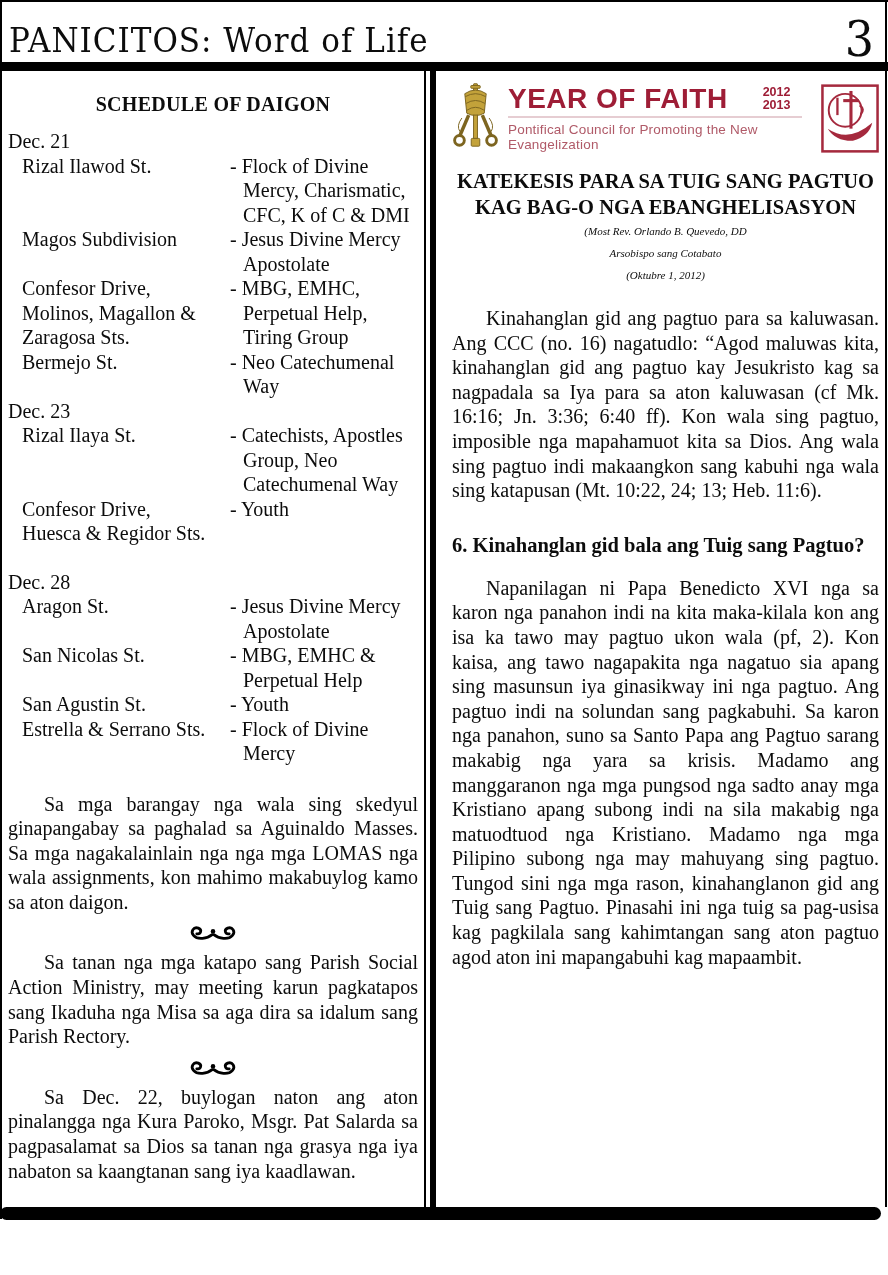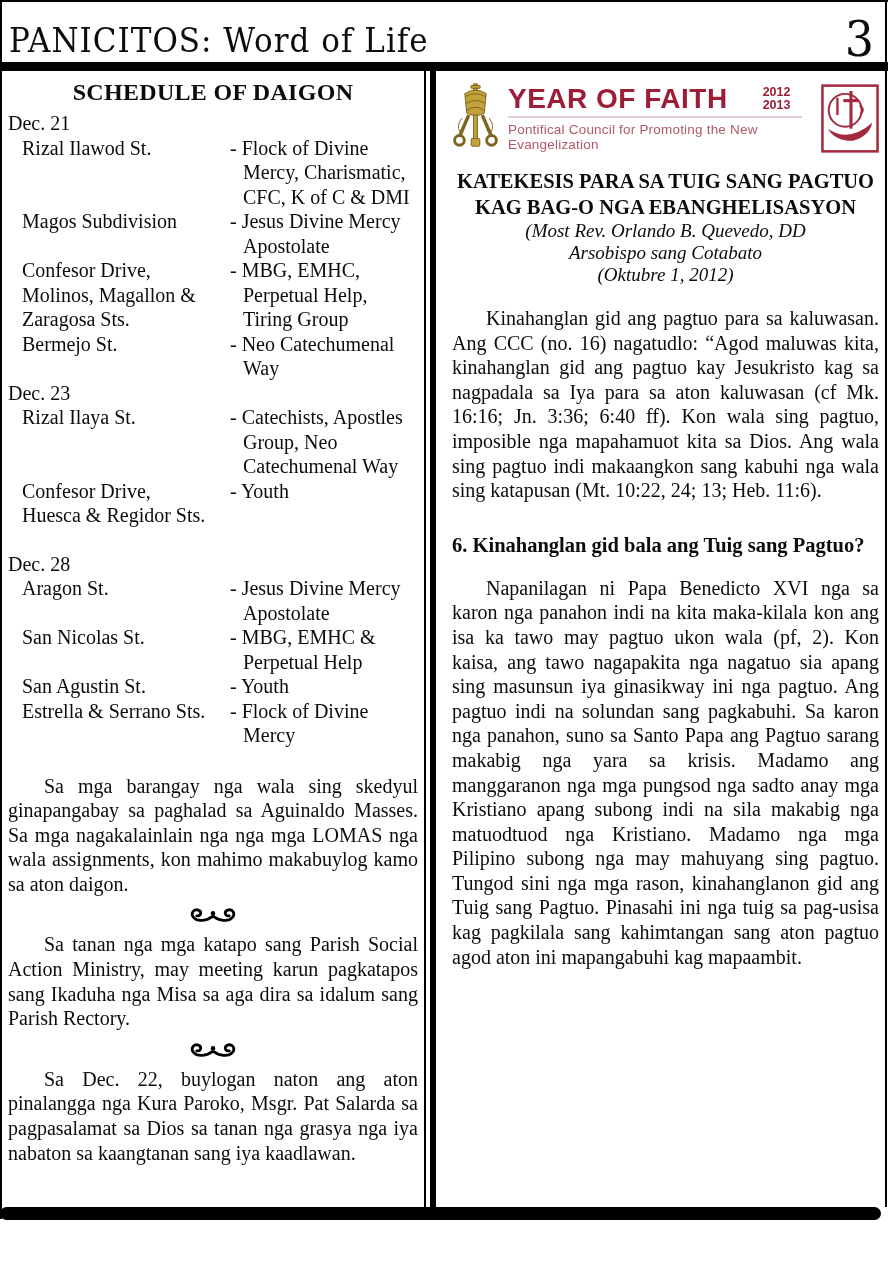--- a/index.html
+++ b/index.html
@@ -29,21 +29,21 @@
 
   .columns{display:flex; align-items:stretch; height:1136px; box-sizing:border-box;}
   .col-left{width:424px; box-sizing:border-box; padding:8px 6px 0 8px; flex-shrink:0;}
   .col-divider{width:17px; flex-shrink:0; display:flex; justify-content:flex-start;}
   .col-divider .thin{width:2px;background:#000;}
   .col-divider .thick{width:6px;background:#000;margin-left:4px;}
   .col-right{flex:1; box-sizing:border-box; padding:9px 9px 0 11px;}
 
   
   .sched-heading{
-    margin:0; text-align:center; font-size:24px; font-weight:bold; letter-spacing:0.3px;
+    margin:12px; text-align:center; font-size:20px; font-weight:bold; letter-spacing:0.3px;
     line-height:26px;
   }
   .sched{margin-top:6px; font-size:20px; line-height:24.5px;}
   .sched-day:nth-child(3){margin-top:24px;}
   .sched-date{}
   .sched-row{display:flex; margin-left:14px;}
   .loc{width:208px; flex-shrink:0; white-space:pre-line;}
   .grp{flex:1; white-space:pre-line; padding-left:13px; text-indent:-13px;}
 
   .notes{margin-top:26px;}
@@ -57,21 +57,21 @@
   .banner-center{flex:1; padding:0 10px 0 9px; font-family:"Liberation Sans",sans-serif;}
   .banner-title-row{display:flex; align-items:flex-start;gap:32px;}
   .yof{font-size:28px; font-weight:600; letter-spacing:0.5px; line-height:28px;}
   .years{display:inline-flex; flex-direction:column; font-size:12.5px; font-weight:700;
          line-height:13px; margin-left:3px; margin-top:1px;}
   .banner-line{height:2px; background:#e6cdd2; margin:3px 0 4px; width:97%;}
   .banner-subtitle{font-size:13.5px; letter-spacing:0.2px;}
 
   
   .article-title{margin:14px 0 0; text-align:center; font-weight:bold; font-size:20.5px; line-height:26px;}
-  .byline{text-align:center; font-style:italic; font-size:19px; line-height:22px;}
+  .byline{text-align:center; font-style:italic; font-size:11px; line-height:22px;}
   .sec-heading{
     font-weight:bold; font-size:20.5px; line-height:25px; margin:28px 0 0;
     padding-left:32px; text-indent:-32px; text-align:justify;
   }
   .body-para{margin:20px 0 0; font-size:20px; line-height:24.6px; text-align:justify; text-indent:34px;}
   .sec6 .sec-heading{margin-top:30px;}
   .sec6 .body-para{margin-top:18px;}
 
   .bottom-rule{
     position:absolute; top:1207px; left:0; width:881px; height:13px; background:#000;

